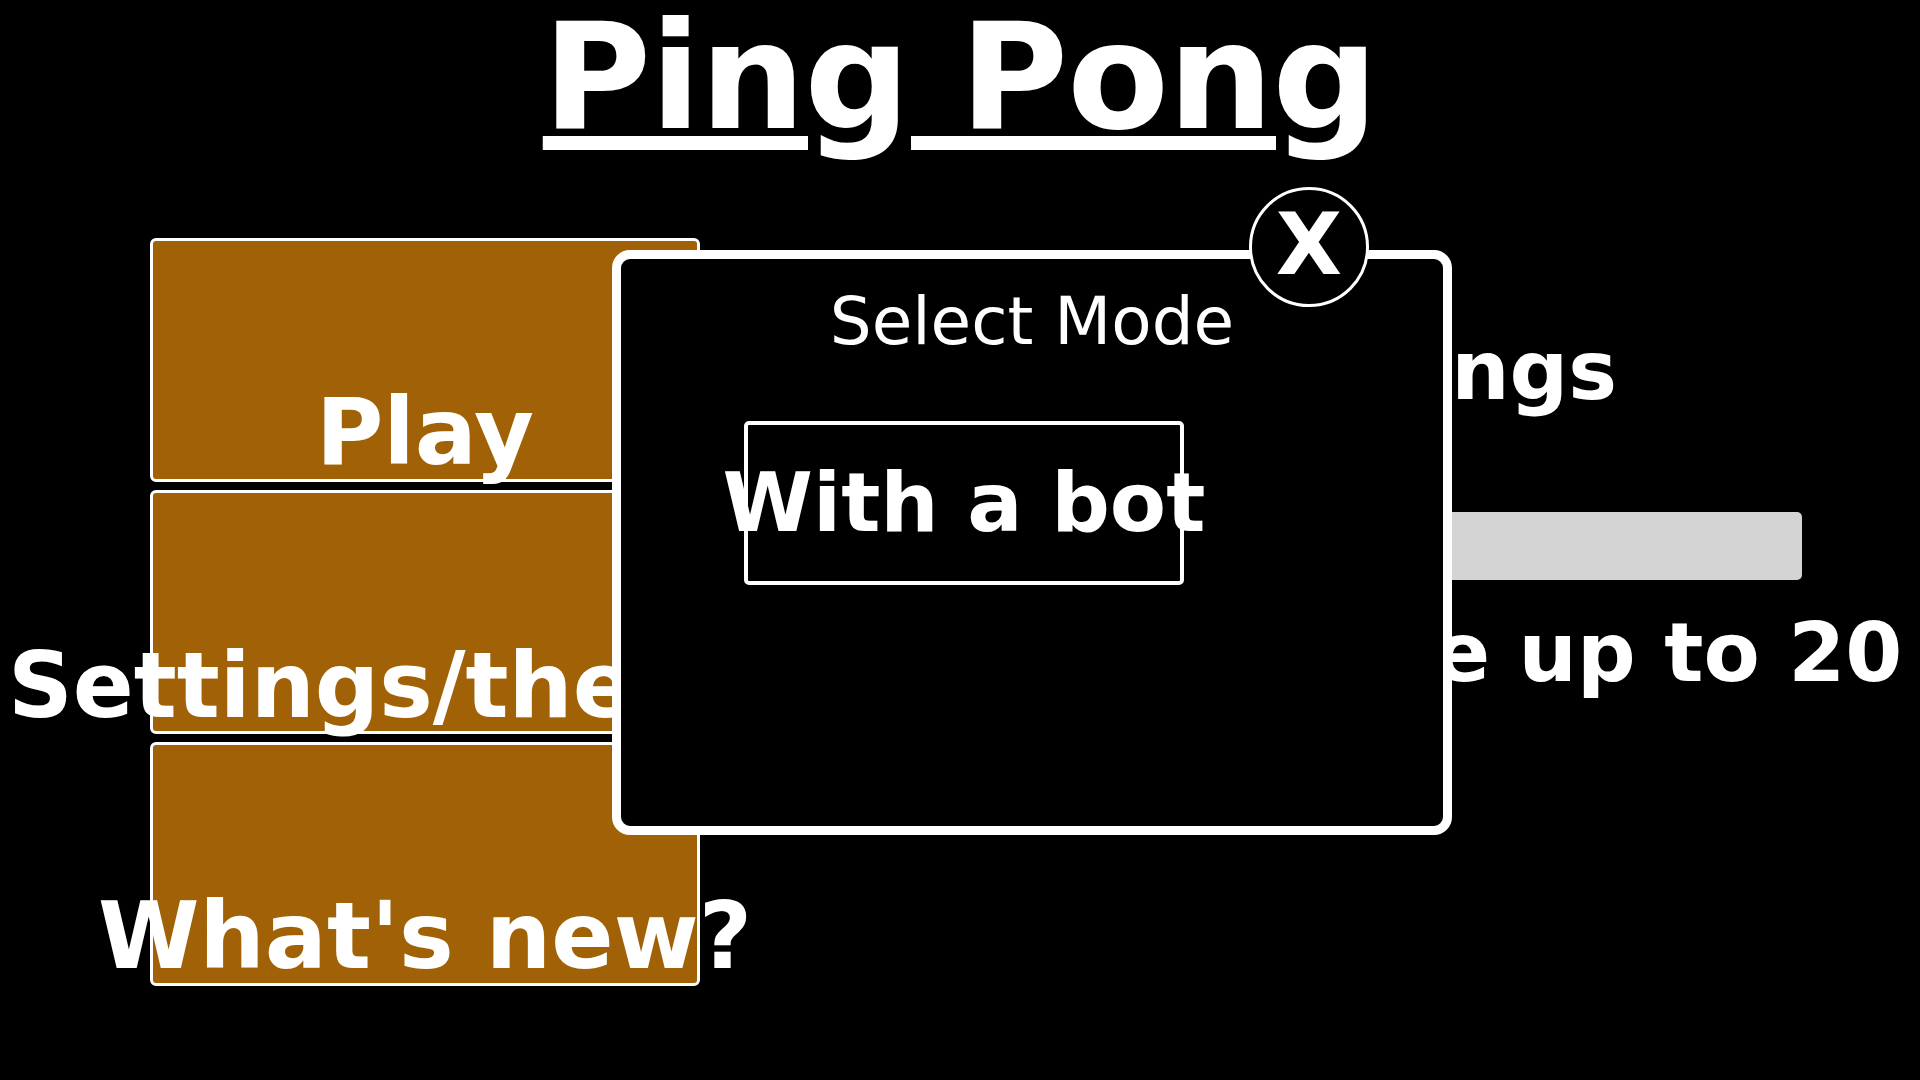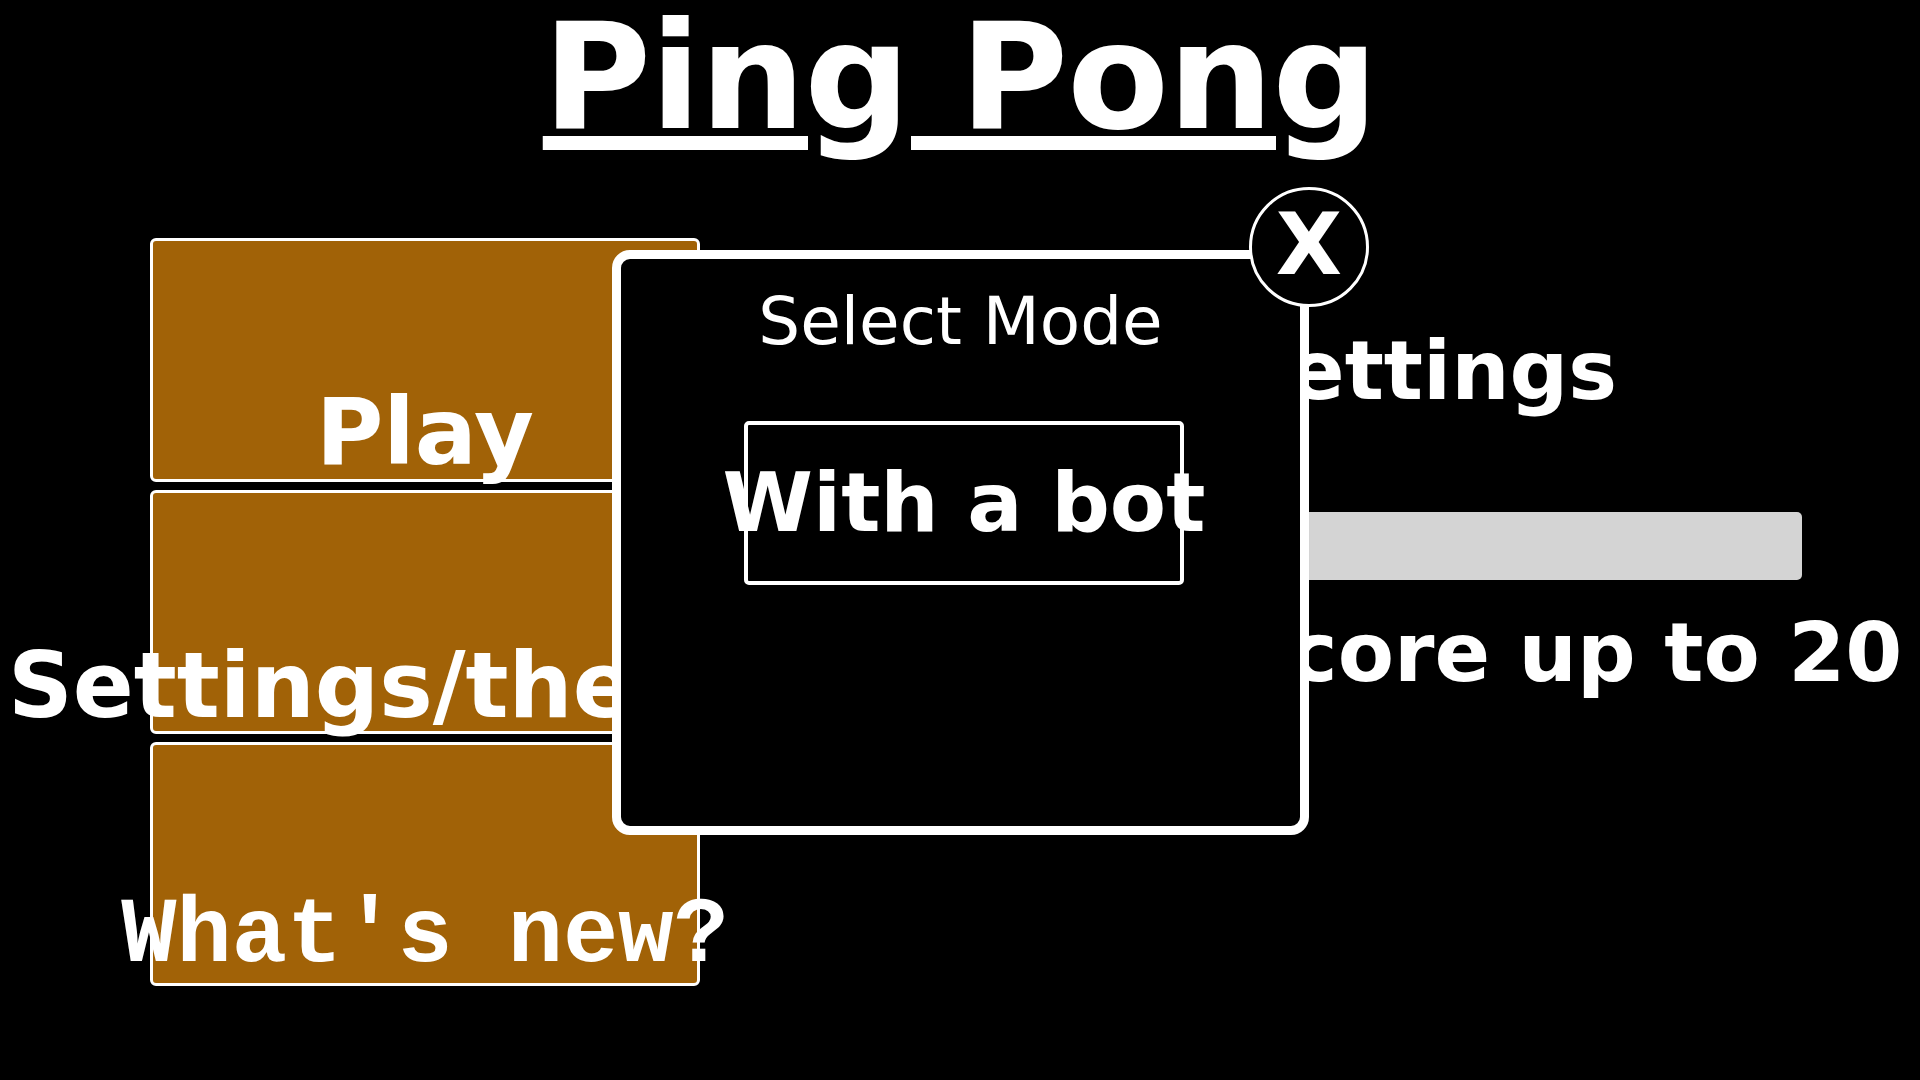--- a/index.html
+++ b/index.html
@@ -62,21 +62,21 @@
     line-height: 1;
   }
 
   #menu-btn-0 { top: 0px; }
   #menu-btn-0 .menu-label { font-size: 92px; }
 
   #menu-btn-1 { top: 252px; }
   #menu-btn-1 .menu-label { font-size: 90px; }
 
   #menu-btn-2 { top: 504px; }
-  #menu-btn-2 .menu-label { font-size: 92px; font-family: Liberation Mono, monospace; }
+  #menu-btn-2 .menu-label { font-size: 92px; }
 
   
   #settings-panel {
     position: absolute;
     left: 1230px;
     top: 330px;
     width: 690px;
   }
 
   #settings-heading {
@@ -109,21 +109,21 @@
     line-height: 1;
     white-space: nowrap;
     color: #ffffff;
   }
 
   
   #mode-modal {
     position: absolute;
     left: 612px;
     top: 250px;
-    width: 697px;
+    width: 840px;
     height: 585px;
     background: #000000;
     border: 9px solid #ffffff;
     border-radius: 18px;
     z-index: 20;
   }
 
   #modal-title {
     position: absolute;
     left: 0;

